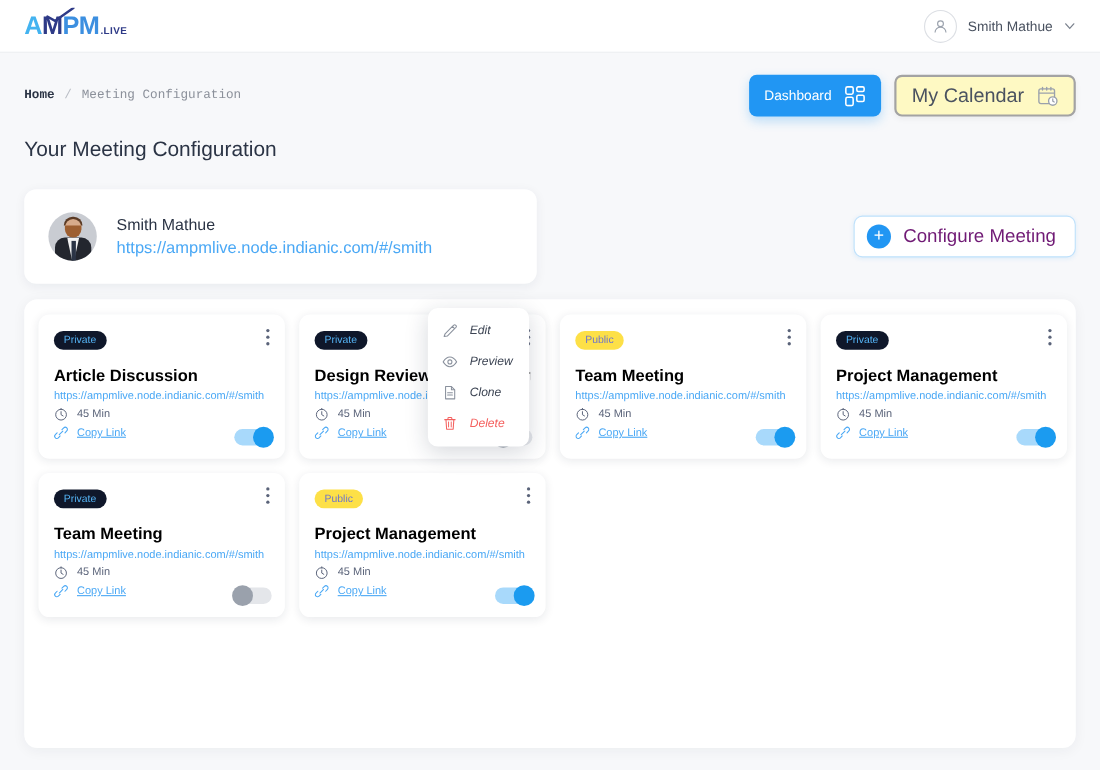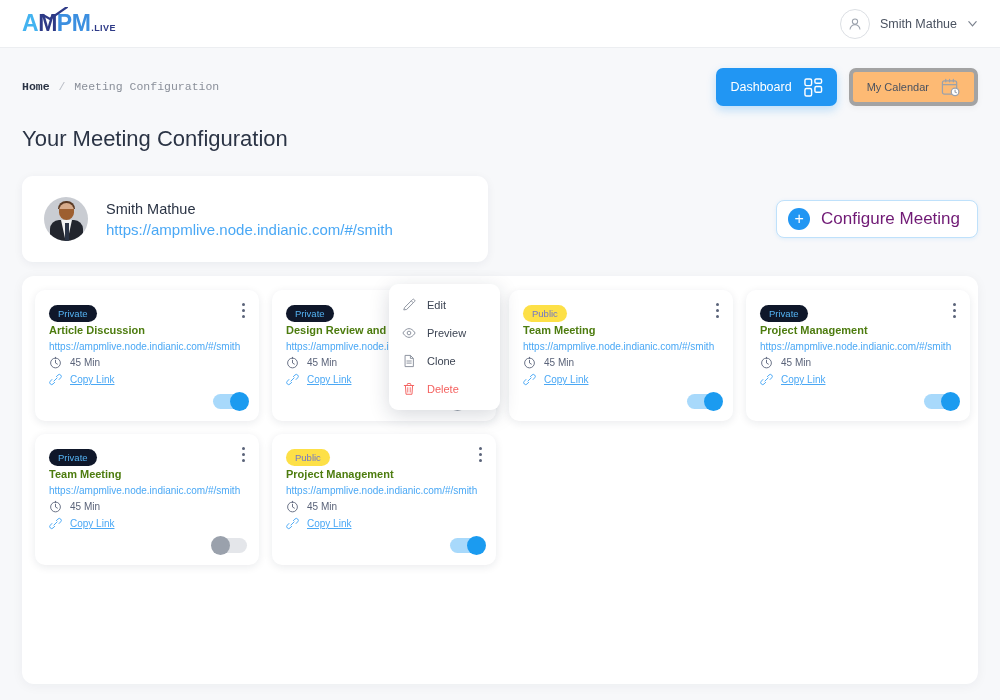--- a/index.html
+++ b/index.html
@@ -48,29 +48,29 @@
   .breadcrumb .sep { color: #b9bdc5; margin: 0 2px; }
 
   .nav-btns { display: flex; gap: 12px; align-items: center; }
   .btn-dash {
     background: #2196f3; color: #fff; border-radius: 7px;
     height: 38px; min-width: 112px; display: flex; align-items: center; gap: 12px;
     padding: 0 14px; font-size: 12.5px;
     box-shadow: 0 4px 10px rgba(33,150,243,0.28);
   }
   .btn-cal {
-    background: #fdba74; color: #5b6personally; border-radius: 7px;
+    background: #fef9c3; color: #5b6personally; border-radius: 7px;
     height: 38px; min-width: 112px; display: flex; align-items: center; gap: 12px;
-    padding: 0 14px; font-size: 11px; color: #4a5260;
-    border: 4px solid #a3a3a3;
+    padding: 0 14px; font-size: 18px; color: #4a5260;
+    border: 2px solid #a3a3a3;
     box-shadow: 0 2px 6px rgba(0,0,0,0.05);
   }
 
   .page-title {
-    font-size: 22px; color: #2b3445; font-weight: normal;
+    font-size: 19px; color: #2b3445; font-weight: normal;
     margin-top: 20px;
   }
 
   
   .profile-row {
     margin-top: 24px; display: flex; align-items: flex-start; justify-content: space-between;
   }
   .profile-card {
     width: 466px; height: 86px; background: #fff; border-radius: 11px;
     display: flex; align-items: center; gap: 18px; padding: 0 22px;
@@ -123,38 +123,38 @@
   .badge.private { background: #0f172a; color: #54b2f3; }
   .badge.public  { background: #fde047; color: #7076c8; }
 
   .dots {
     position: absolute; right: 12px; top: 11px;
     display: flex; flex-direction: column; gap: 3px; align-items: center;
     padding: 2px;
   }
   .dots i { width: 3px; height: 3px; border-radius: 50%; background: #5a6379; display: block; }
 
-  .mcard-title { font-size: 11px; color: #4d7c0f; font-weight: bold; margin-top: 2px; white-space: nowrap; overflow: hidden; }
+  .mcard-title { font-size: 15px; color: #000000; font-weight: bold; margin-top: 15px; white-space: nowrap; overflow: hidden; }
   .mcard-url { font-size: 10px; color: #4aa8f5; margin-top: 5px; white-space: nowrap; overflow: hidden; }
   .mrow { display: flex; align-items: center; gap: 8px; margin-top: 4px; }
   .mrow .txt { font-size: 10px; color: #5a6379; }
   .mrow .txt.link { color: #4aa8f5; text-decoration: underline; }
 
   .toggle { position: absolute; right: 12px; bottom: 12px; width: 34px; height: 15px; border-radius: 9px; }
   .toggle.on  { background: #a8d9fb; }
   .toggle.off { background: #e4e6ea; }
   .knob { position: absolute; top: -2px; width: 19px; height: 19px; border-radius: 50%; }
   .toggle.on .knob  { right: -2px; background: #1b9bf0; }
   .toggle.off .knob { left: -2px; background: #9aa1ac; }
 
   
   .ctx-menu {
-    position: absolute; left: 367px; top: 8px; width: 111px;
+    position: absolute; left: 367px; top: 8px; width: 92px;
     background: #fff; border-radius: 9px; padding: 7px 0;
-    box-shadow: 0 5px 20px rgba(23,35,60,0.17); z-index: 20;
+    box-shadow: 0 5px 20px rgba(23,35,60,0.17); z-index: 20; font-style: italic;
   }
   .ctx-item { display: flex; align-items: center; gap: 11px; padding: 7px 0 7px 13px; font-size: 11px; color: #3c4453; }
   .ctx-item.danger { color: #f4615f; }
   .ctx-ico { width: 14px; height: 14px; display: block; flex: 0 0 14px; }
 </style>
 </head>
 <body>
 
 <div class="topbar">
   <div class="logo">

